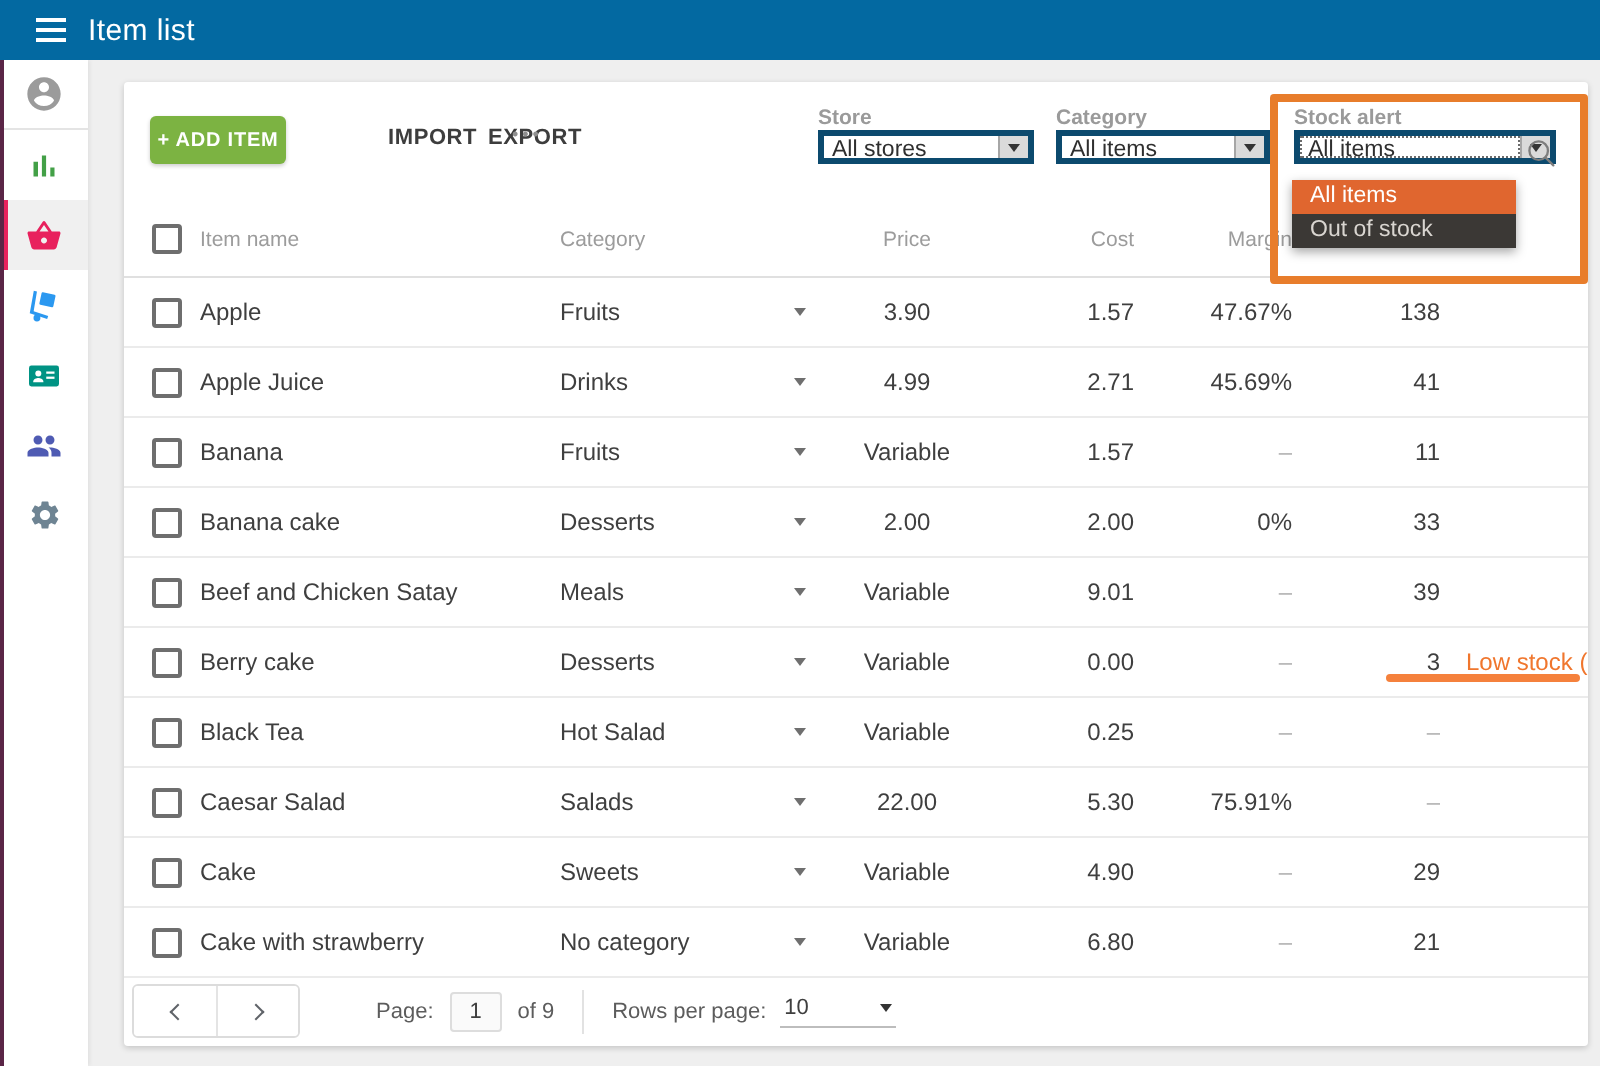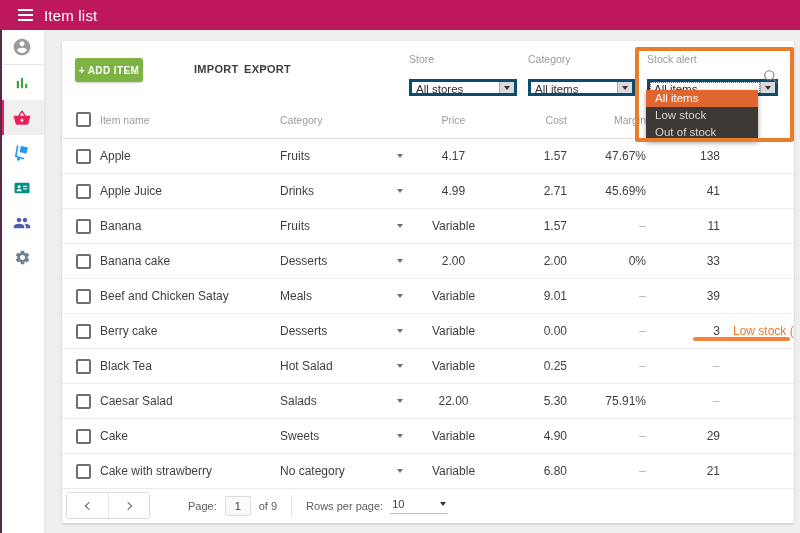--- a/index.html
+++ b/index.html
@@ -1,20 +1,20 @@
 <!DOCTYPE html>
 <html><head>
 <meta charset="utf-8">
 <style>
   * { margin:0; padding:0; box-sizing:border-box; }
   html,body { width:800px; height:533px; overflow:hidden; }
   body { font-family:"Liberation Sans", sans-serif; background:#efefef; position:relative; }
 
   
-  .appbar { position:absolute; left:0; top:0; width:800px; height:30px; background:#be185d; display:flex; align-items:center; z-index:10; }
+  .appbar { position:absolute; left:0; top:0; width:800px; height:30px; background:#0369a1; display:flex; align-items:center; z-index:10; }
   .hamburger { width:30px; height:30px; margin-left:10px; display:flex; flex-direction:column; justify-content:center; gap:3px; cursor:pointer; }
   .hamburger span { display:block; width:15px; height:2px; background:#fff; margin-left:8px; }
   .appbar-title { color:#fff; font-size:15px; margin-left:4px; letter-spacing:.2px; }
 
   
   .edge-line { position:absolute; left:0; top:30px; width:2px; height:503px; background:#5a2546; z-index:6; }
   .sidebar { position:absolute; left:0; top:30px; width:44px; height:503px; background:#fff; z-index:5; box-shadow:1px 0 2px rgba(0,0,0,.06); }
   .sb-item { position:relative; width:44px; height:35px; display:flex; align-items:center; justify-content:center; cursor:pointer; }
   .sb-item.avatar { border-bottom:1px solid #e4e4e4; }
   .sb-item.active { background:#f0f0f0; }
@@ -29,21 +29,21 @@
   .add-btn { position:absolute; left:13px; top:17px; width:68px; height:24px; background:#7cb342; color:#fff; border:none; border-radius:3px; font-family:"Liberation Sans",sans-serif; font-size:10px; font-weight:bold; letter-spacing:.4px; cursor:pointer; box-shadow:0 1px 2px rgba(0,0,0,.2); }
   .txt-btn { position:absolute; top:22px; background:none; border:none; font-family:"Liberation Sans",sans-serif; font-size:11px; font-weight:bold; color:#3d3d3d; letter-spacing:.3px; cursor:pointer;padding-left:36px; }
   .btn-import { left:96px; }
   .btn-export { left:146px; }
   .btn-more { position:absolute; left:194px; top:21px; background:none; border:none; color:#8f8f8f; font-size:9px; letter-spacing:2px; cursor:pointer; font-family:"Liberation Sans",sans-serif; }
 
   .filter-group { position:absolute; top:12px; }
   .fg-store { left:347px; width:108px; }
   .fg-category { left:466px; width:107px; }
   .fg-stock { left:585px; width:131px; }
-  .filter-label { font-size:10.5px; color:#9a9a9a; margin-bottom:14px; }
+  .filter-label { font-size:10.5px; color:#9a9a9a; margin-bottom:0;font-weight:bold; }
   .native-select { height:17px; border:3px solid #0c4a6e; background:#fff; display:flex; align-items:stretch; cursor:pointer; }
   .sel-text { flex:1; font-size:11.5px; color:#2f2f2f; line-height:15px; padding-left:4px; white-space:nowrap; overflow:hidden; }
   .sel-text.focused { outline:1px dotted #6b6b6b; outline-offset:-1px; }
   .sel-arrow { width:15px; background:#dadada; border-left:1px solid #a6a6a6; display:flex; align-items:center; justify-content:center; }
   .tri-down { width:0; height:0; border-left:3.5px solid transparent; border-right:3.5px solid transparent; border-top:4.5px solid #333; }
 
   .search-btn { position:absolute; left:700px; top:27px; width:17px; height:17px; background:none; border:none; cursor:pointer; padding:0; }
 
   
   .dd-menu { position:absolute; left:584px; top:49px; width:112px; background:#3b3835; z-index:20; box-shadow:0 2px 5px rgba(0,0,0,.35); }
@@ -189,21 +189,20 @@
     <button class="search-btn">
       <svg width="17" height="17" viewBox="0 0 22 22">
           <circle cx="9.5" cy="9.5" r="6" fill="none" stroke="#7d7d7d" stroke-width="1.5"></circle>
           <line x1="14" y1="14" x2="19" y2="19" stroke="#7d7d7d" stroke-width="1.5" stroke-linecap="round"></line>
         </svg>
     </button>
   </div>
 
   <div class="dd-menu">
       <div class="dd-option selected">All items</div>
-      <div class="dd-option">Low stock</div>
       <div class="dd-option">Out of stock</div>
     </div>
 
   <div class="ann-box"></div>
   <div class="ann-underline"></div>
 
   <div class="t-header">
     <div class="col-check"></div>
     <div class="hcell col-name">Item name</div>
     <div class="hcell col-cat">Category</div>
@@ -216,21 +215,21 @@
   </div>
 
   <div>
       <div class="t-row">
       <div class="col-check"></div>
       <div class="cell col-name c-name">Apple</div>
       <div class="cell col-cat c-cat">Fruits</div>
       <div class="col-caret">
           <span class="tri-down"></span>
         </div>
-      <div class="cell col-price c-price">4.17</div>
+      <div class="cell col-price c-price">3.90</div>
       <div class="cell col-cost c-cost">1.57</div>
       <div class="cell col-margin c-margin">47.67%</div>
       <div class="cell col-stock c-stock">138</div>
       <div class="cell col-alert c-alert"></div>
     </div>
       <div class="t-row">
       <div class="col-check"></div>
       <div class="cell col-name c-name">Apple Juice</div>
       <div class="cell col-cat c-cat">Drinks</div>
       <div class="col-caret">

